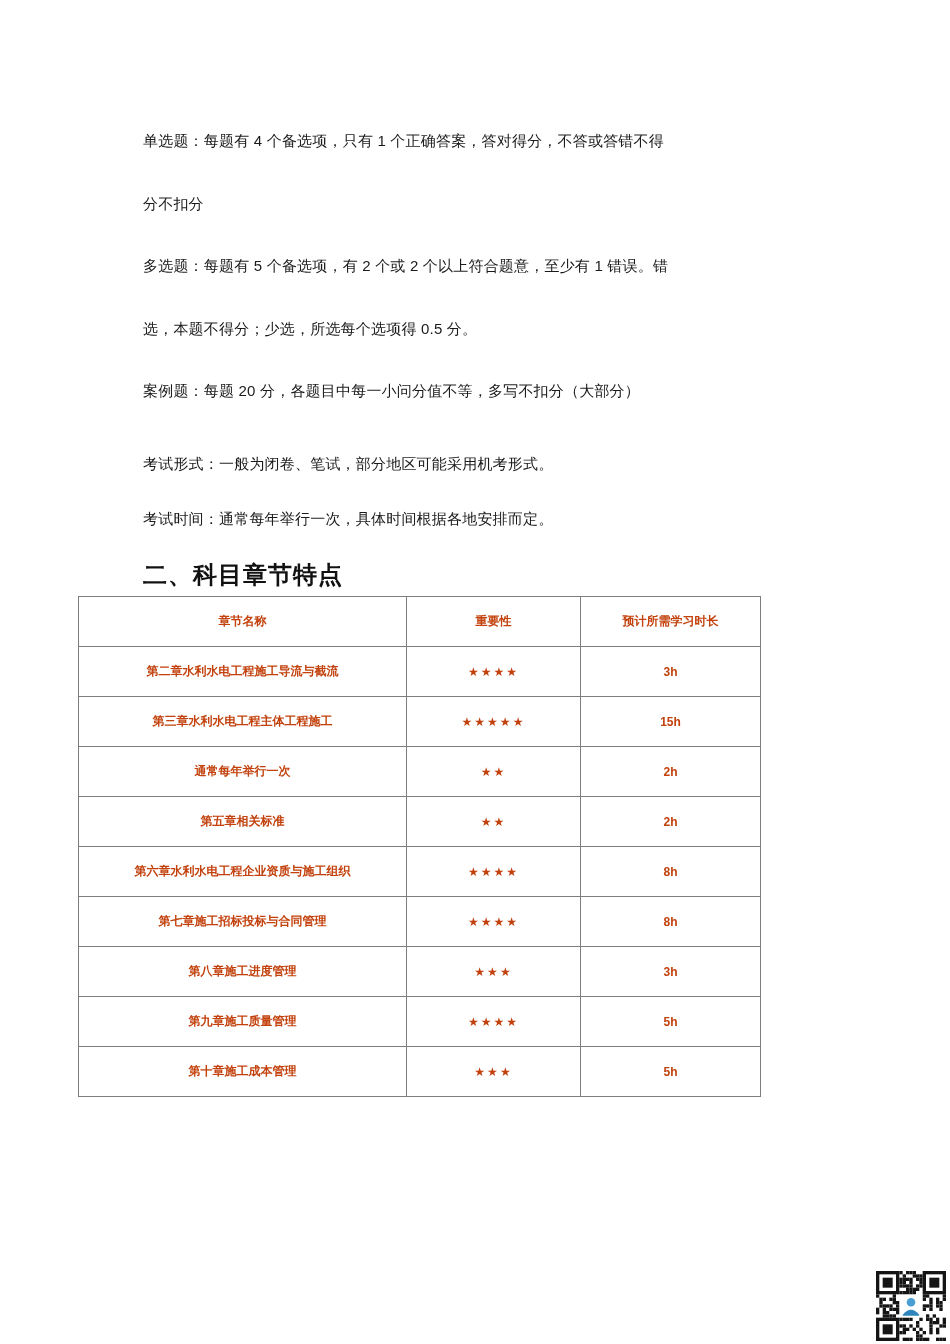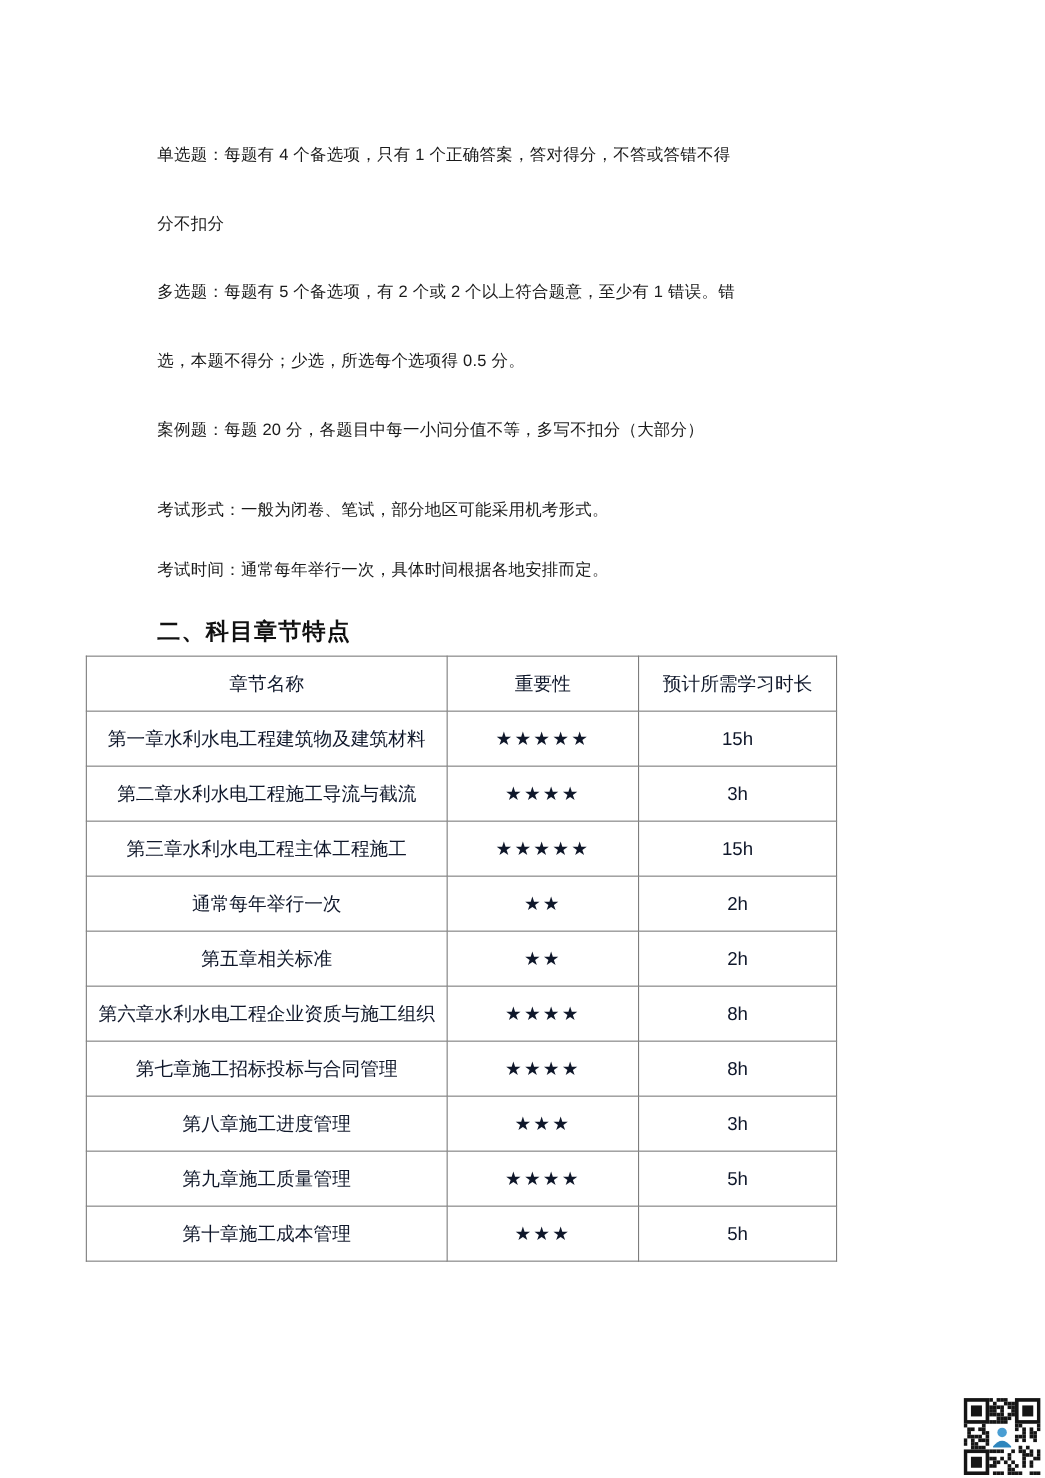--- a/index.html
+++ b/index.html
@@ -15,33 +15,33 @@
     margin-left:143px;
     font-size:15px; line-height:26px; height:26px;
     white-space:pre; letter-spacing:0.2px;
   }
   .l1{margin-top:128px} .l2{margin-top:37px} .l3{margin-top:36px}
   .l4{margin-top:37px} .l5{margin-top:36px} .l6{margin-top:47px}
   .l7{margin-top:30px} .l8{margin-top:29px}
 
   .heading {
     margin:30px 0 0 143px;
-    font-size:21px; font-weight:bold; line-height:26px;
+    font-size:24px; font-weight:bold; line-height:26px;
     letter-spacing:1px; color:#111111;
   }
 
   table.chapters {
     margin:8px 0 0 78px;
     border-collapse:collapse; table-layout:fixed;
     width:682px;
   }
   table.chapters th, table.chapters td {
     border:1px solid #7d7d7d;
     text-align:center; vertical-align:middle;
-    font-weight:normal; font-size:17px; color:#0f172a;
+    font-weight:bold; font-size:12px; color:#c2410c;
     height:49px; padding:0; overflow:hidden;
   }
   td.stars { font-size:16px; letter-spacing:2px; color:#111111; }
   td.time  { font-size:17px; }
 
   .qr { position:absolute; left:876px; top:1271px; width:70px; height:70px; }
 </style>
 </head>
 <body>
 
@@ -64,25 +64,20 @@
         <col style="width:180px">
       </colgroup>
     <thead>
       <tr>
         <th>章节名称</th>
         <th>重要性</th>
         <th>预计所需学习时长</th>
       </tr>
     </thead>
     <tbody>
-      <tr>
-        <td>第一章水利水电工程建筑物及建筑材料</td>
-        <td class="stars">★★★★★</td>
-        <td class="time">15h</td>
-      </tr>
       <tr>
         <td>第二章水利水电工程施工导流与截流</td>
         <td class="stars">★★★★</td>
         <td class="time">3h</td>
       </tr>
       <tr>
         <td>第三章水利水电工程主体工程施工</td>
         <td class="stars">★★★★★</td>
         <td class="time">15h</td>
       </tr>

